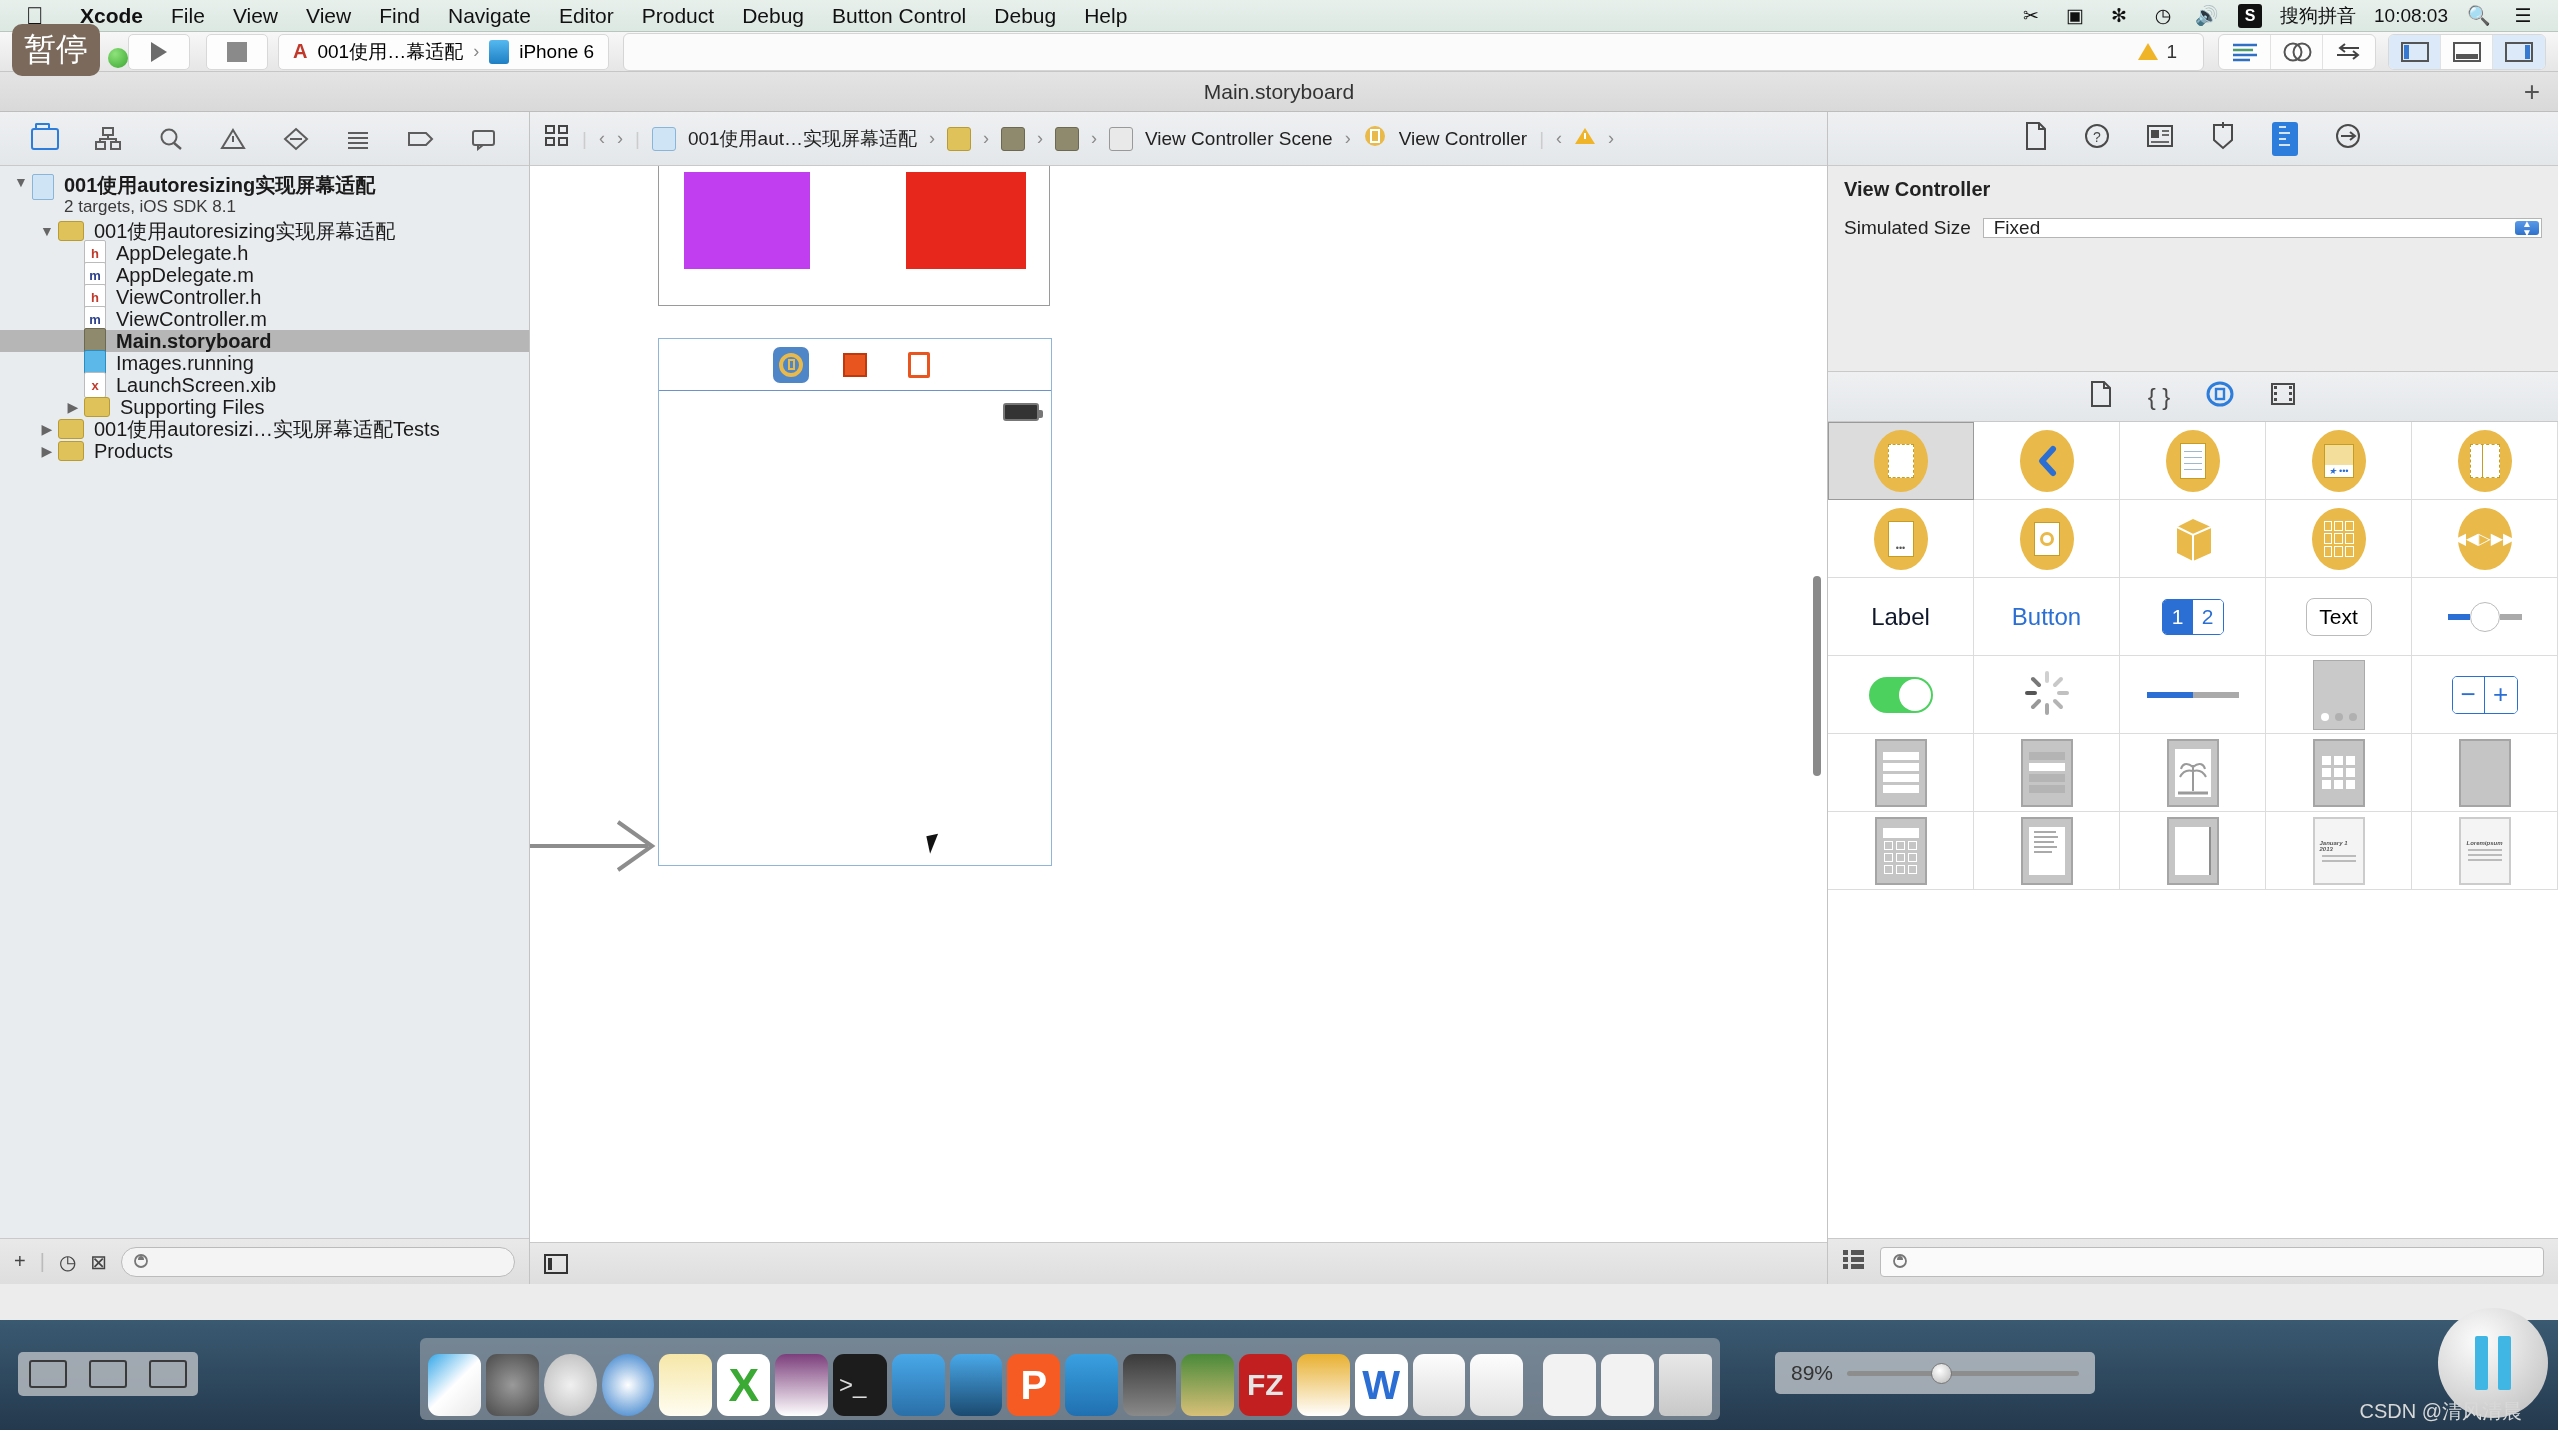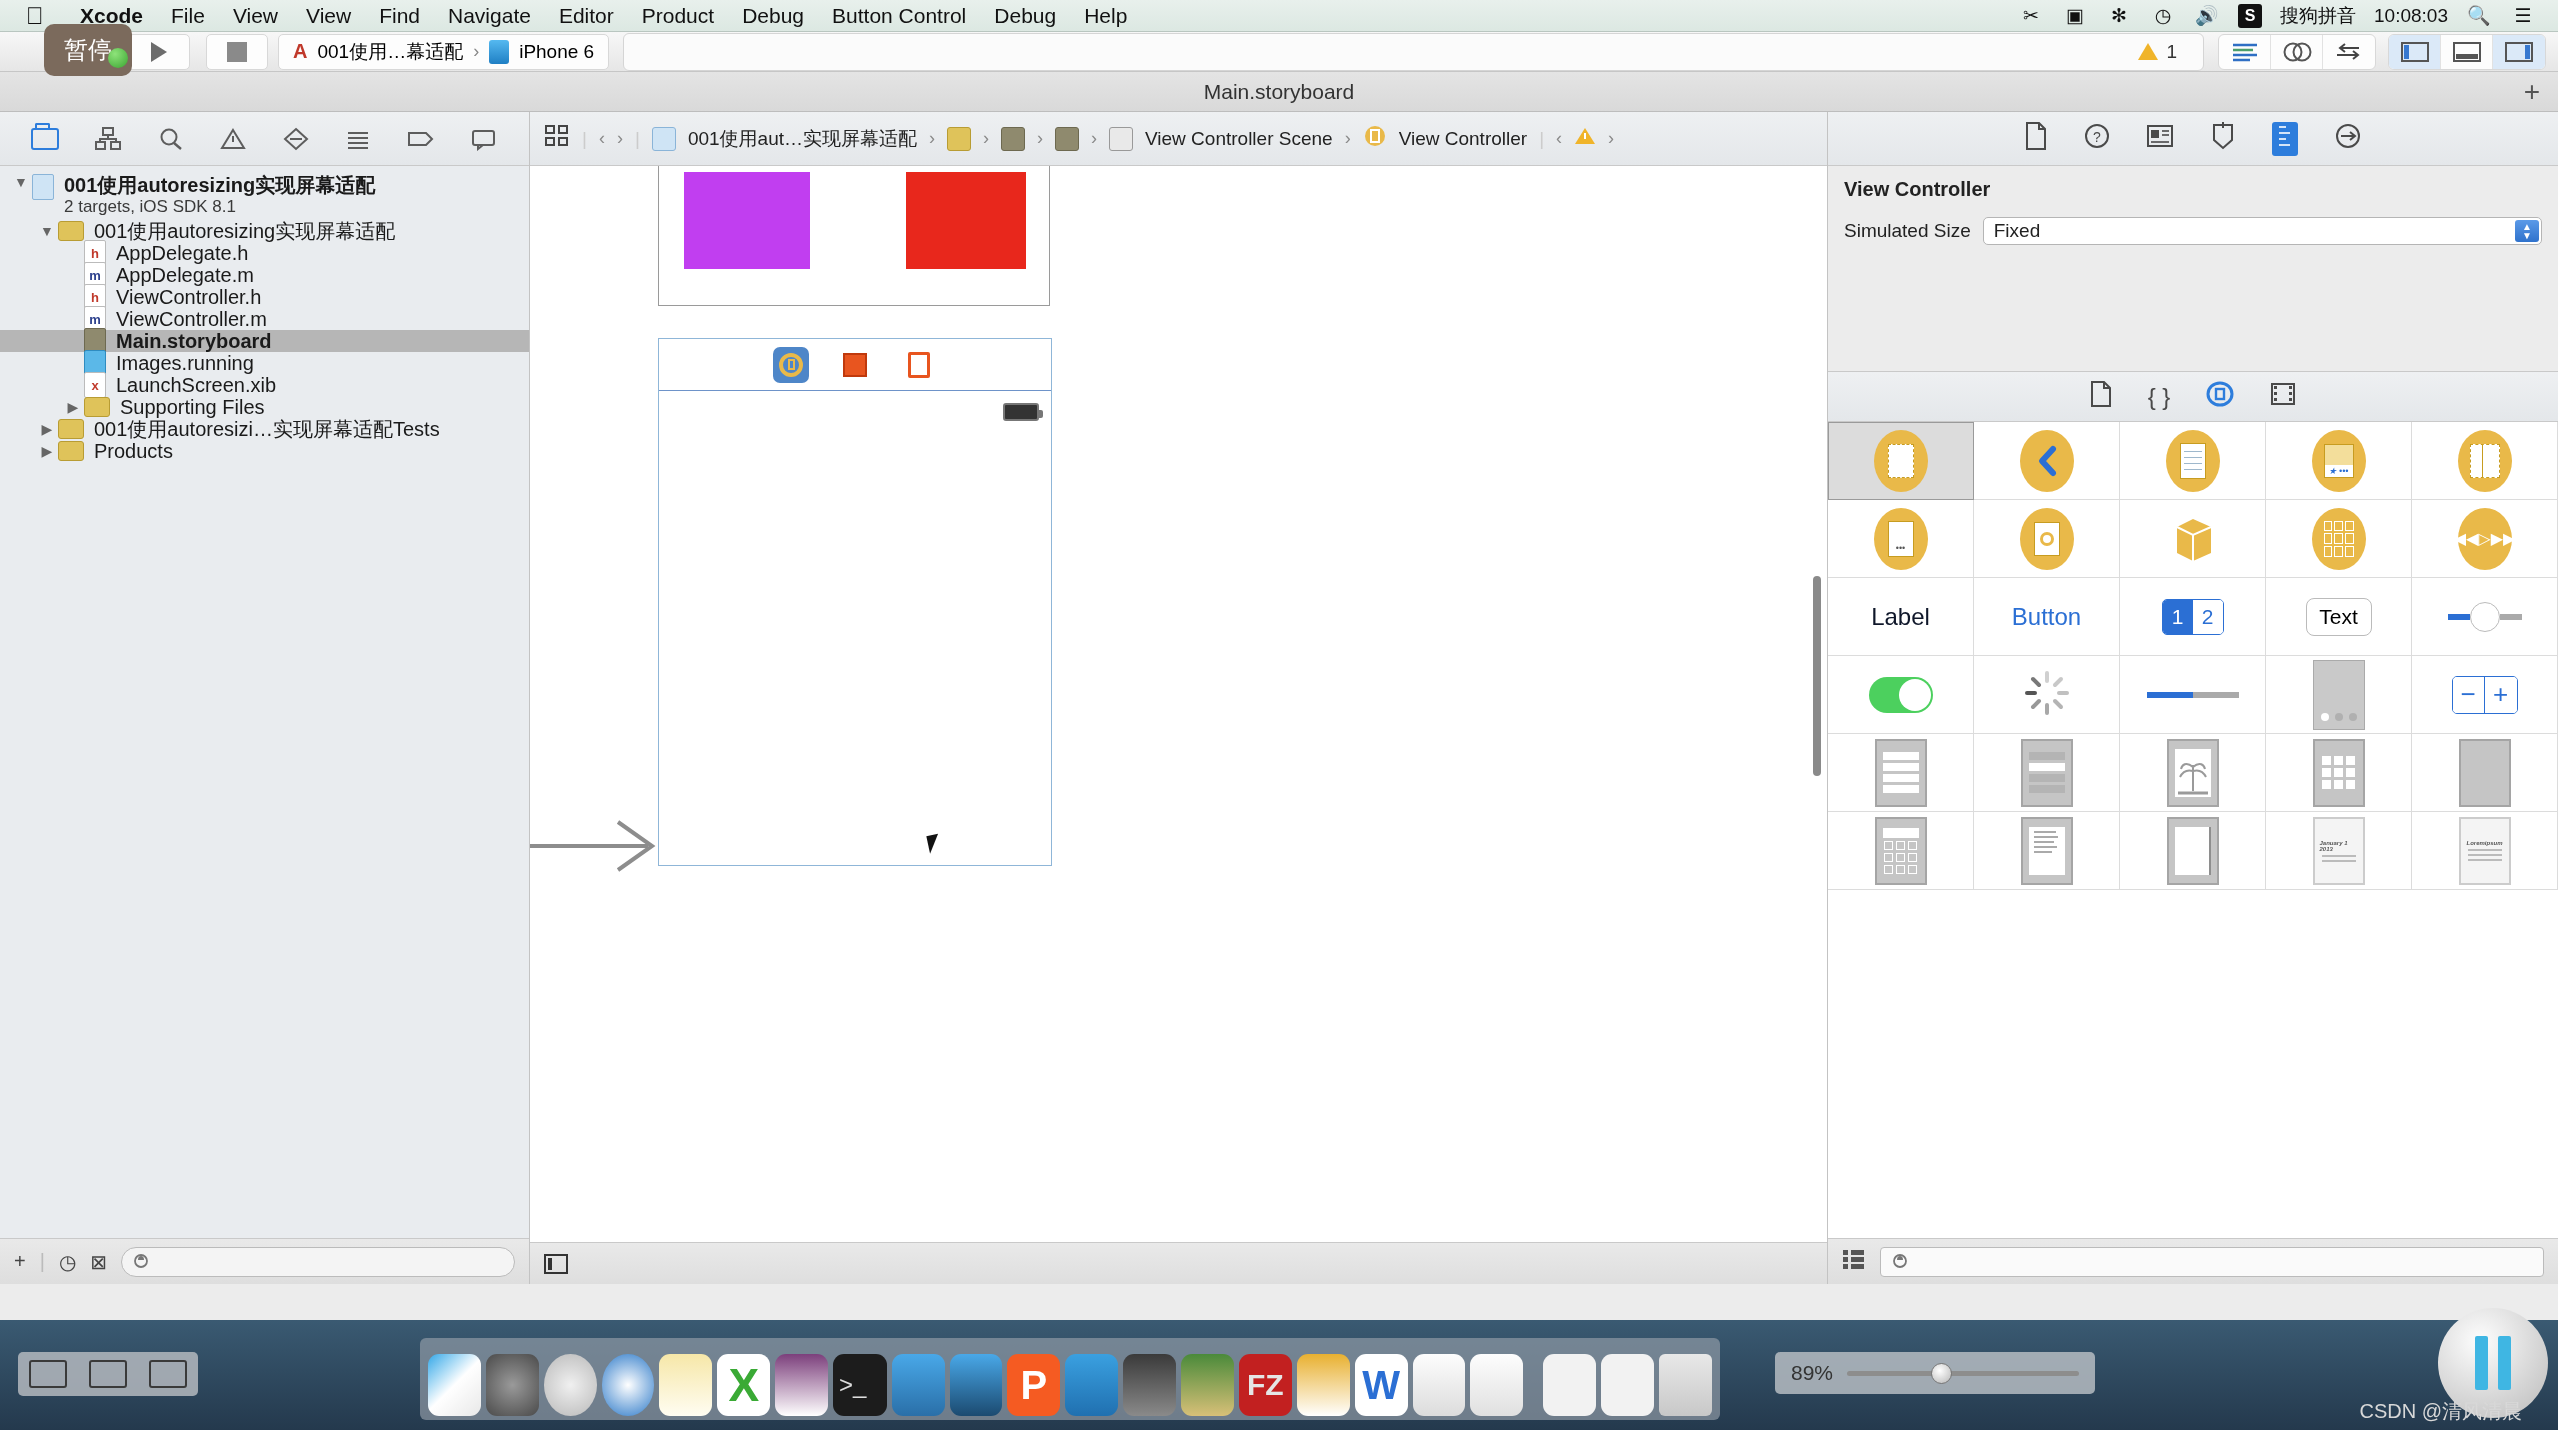--- a/index.html
+++ b/index.html
@@ -27,21 +27,21 @@
   
   #window { position:absolute; left:0; top:32px; width:2558px; height:1288px;
     background:#ececec; }
 
   
   #toolbar { position:relative; height:40px; background:linear-gradient(#f7f7f7,#e6e6e6);
     border-bottom:1px solid #c6c6c6; display:flex; align-items:center; }
   #pausebtn { position:absolute; left:12px; top:-8px; width:88px; height:52px;
     background:#7b6a5c; color:#fff; border-radius:10px;
     display:flex; align-items:center; justify-content:center;
-    font-size:24px; z-index:40;margin-left:32px; }
+    font-size:32px; z-index:40; }
   #greendot { position:absolute; left:108px; top:16px; width:20px; height:20px;
     border-radius:50%; background:radial-gradient(circle at 35% 30%,#8ee37a,#3aa531);
     z-index:41; }
   .tbtn { width:62px; height:36px; background:#fdfdfd; border:1px solid #d8d8d8;
     border-radius:5px; display:flex; align-items:center; justify-content:center; }
   .playtri { width:0;height:0;border-left:16px solid #6c6c6c;
     border-top:10px solid transparent;border-bottom:10px solid transparent; }
   .stopsq { width:20px;height:20px;background:#8a8a8a; }
   #schemebox { height:36px; background:#fdfdfd; border:1px solid #d8d8d8;
     border-radius:5px; display:flex; align-items:center; padding:0 14px;
@@ -172,22 +172,22 @@
   #utilities { width:730px; background:#ececec; display:flex; flex-direction:column; }
   #inspbar { height:54px; background:linear-gradient(#eef0f2,#e4e7ea);
     border-bottom:1px solid #c9c9c9; display:flex; align-items:center;
     justify-content:center; gap:36px; font-size:24px; color:#4a4a4a; }
   .insptab.active { color:#2d7ddc; background:#2d7ddc; color:#fff;
     border-radius:3px; padding:0 4px; }
   #inspbody { height:206px; background:#ececec; border-bottom:1px solid #c9c9c9;
     padding:12px 16px; }
   #inspTitle { font-size:20px; font-weight:bold; color:#222; margin-bottom:16px; }
   .insprow { display:flex; align-items:center; gap:12px; font-size:19px; color:#222; }
-  .popup { flex:1; height:28px; background:#fff; border:1px solid #b5b5b5;
-    border-radius:5px; display:flex; align-items:center; padding:0 10px;
+  .popup { flex:1; height:20px; background:#fff; border:1px solid #b5b5b5;
+    border-radius:0; display:flex; align-items:center; padding:0 10px;
     position:relative; font-size:19px; }
   .stepper { position:absolute; right:2px; top:2px; bottom:2px; width:24px;
     background:linear-gradient(#5b9ae8,#2f72cc); border-radius:3px; color:#fff;
     display:flex; flex-direction:column; align-items:center;
     justify-content:center; font-size:10px; line-height:9px; }
 
   #libbar { height:50px; background:linear-gradient(#eef0f2,#e4e7ea);
     border-bottom:1px solid #c9c9c9; display:flex; align-items:center;
     justify-content:center; gap:36px; font-size:23px; color:#4a4a4a; }
   .libtab.active { color:#2d7ddc; }

